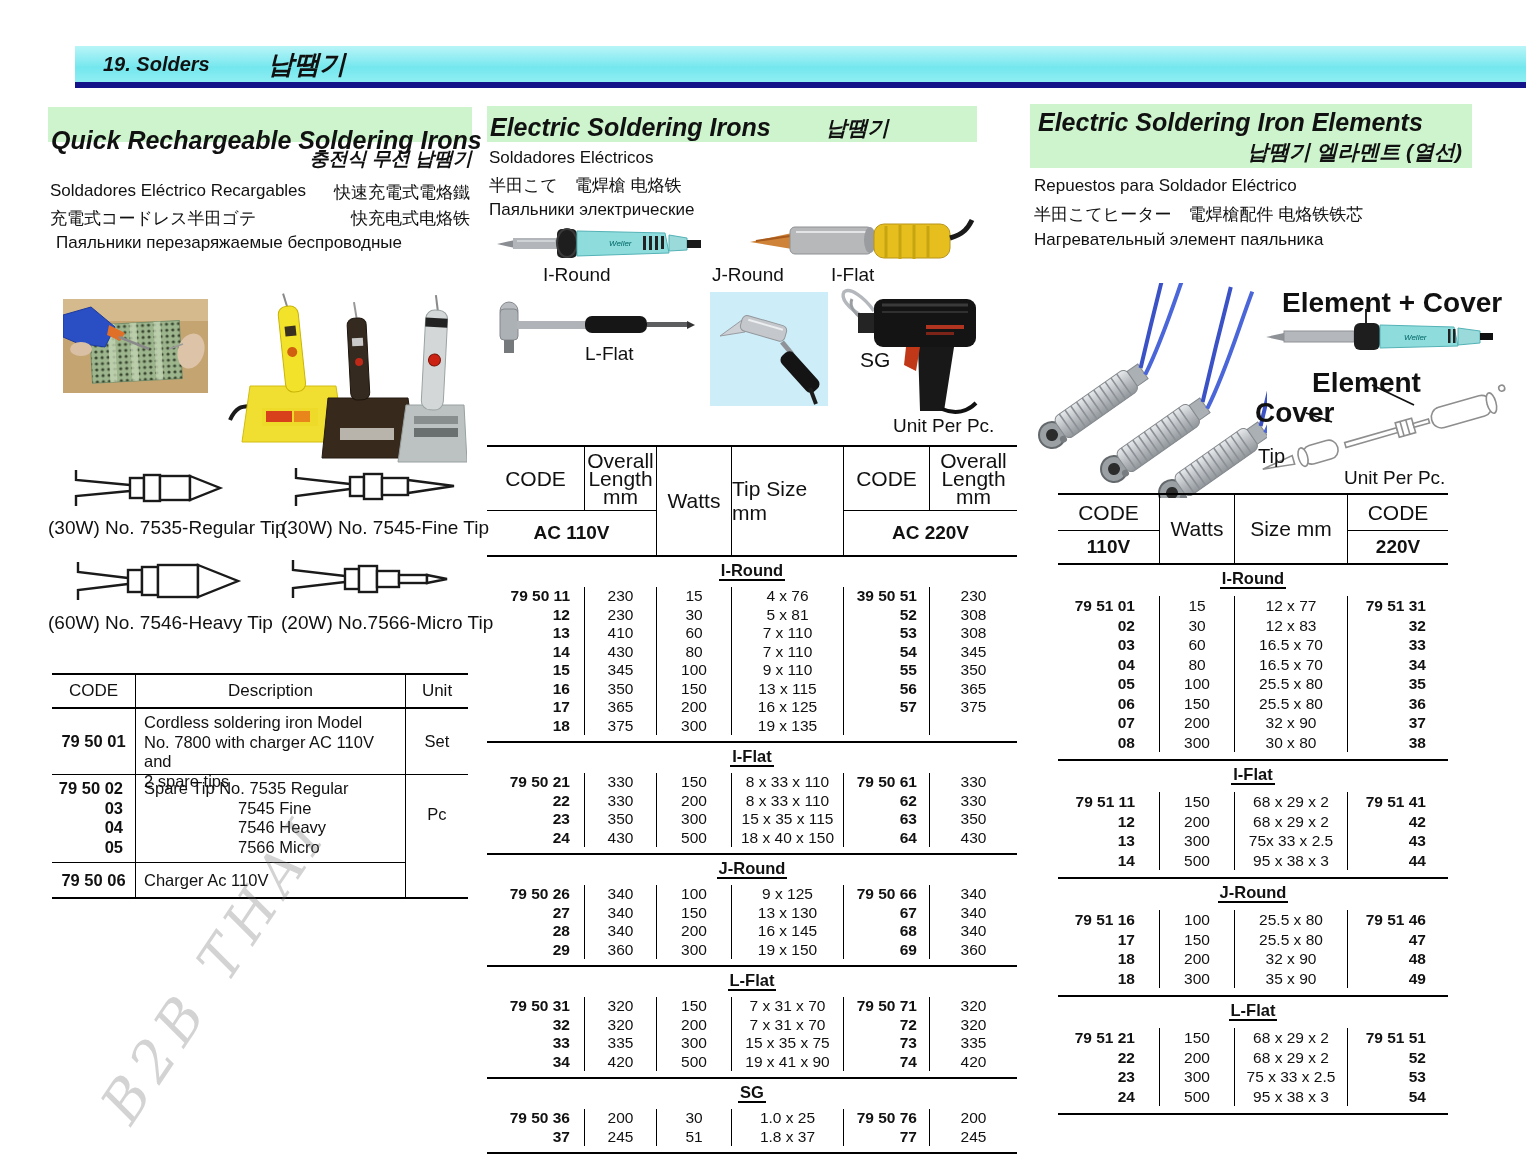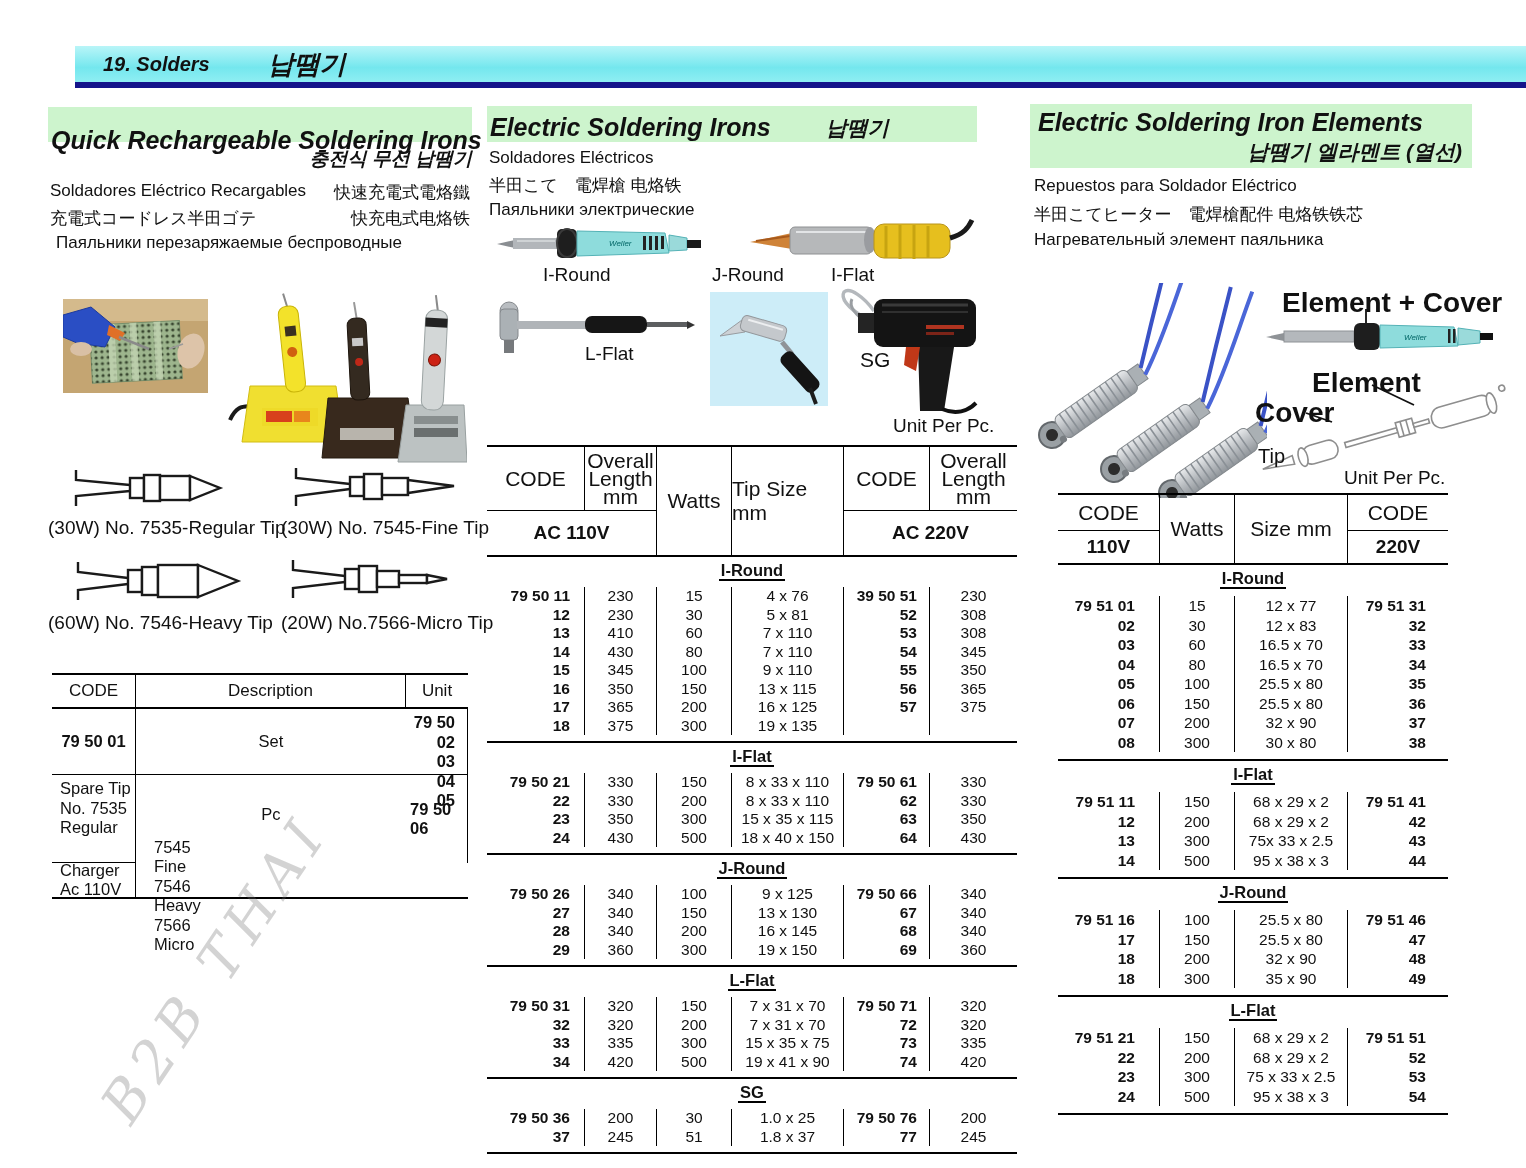--- a/index.html
+++ b/index.html
@@ -211,20 +211,25 @@
   <div class="lbl" style="left:281px; top:517px;">(30W) No. 7545-Fine Tip</div>
   <div class="lbl" style="left:48px; top:612px;">(60W) No. 7546-Heavy Tip</div>
   <div class="lbl" style="left:281px; top:612px;">(20W) No.7566-Micro Tip</div>
 
   <div class="l-table">
     <div class="lc h br">CODE</div>
     <div class="lc h br">Description</div>
     <div class="lc h">Unit</div>
 
     <div class="lc center br bb1">79 50 01</div>
+    <div class="lc desc br bb1">
+      <div>Cordless soldering iron Model</div>
+      <div>No. 7800 with charger AC 110V and</div>
+      <div>2 spare tips</div>
+    </div>
     <div class="lc unit bb1">Set</div>
 
     <div class="lc codes br bb1">
       <div>79 50 02</div>
       <div>03</div>
       <div>04</div>
       <div>05</div>
     </div>
     <div class="lc desc br bb1">
       <div>Spare Tip No. 7535 Regular</div>

